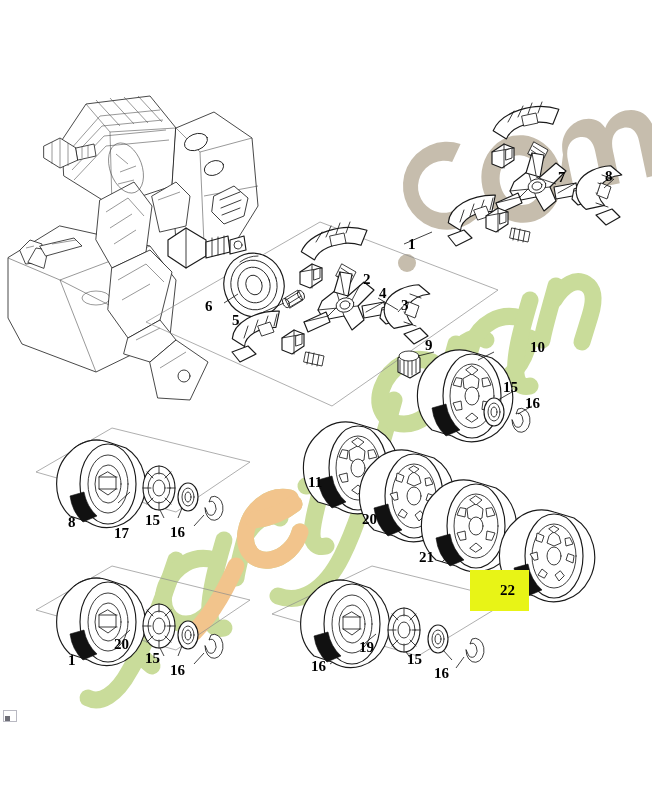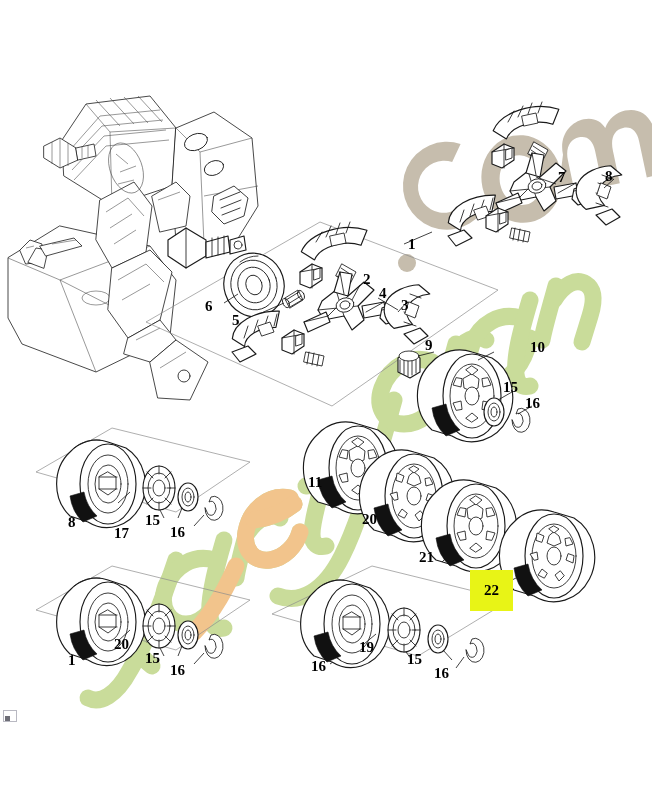--- a/index.html
+++ b/index.html
@@ -17,21 +17,21 @@
     font-family:"Liberation Serif", serif;
     font-weight:700;
     font-size:15px;
     color:#000;
     line-height:1;
     white-space:nowrap;
     user-select:none;
   }
   .lbl.hl{
     background:#e8f416;
-    padding:13px 14px 13px 14px;
+    padding:13px 14px 13px 30px;
     font-size:15px;
   }
   
   .ph{
     position:absolute;left:3px;top:710px;width:14px;height:12px;
     border:1px solid #b9b9c2;background:#fff;box-sizing:border-box;
   }
   .ph:after{
     content:"";position:absolute;left:1px;top:5px;width:5px;height:5px;
     background:#6e6e77;

